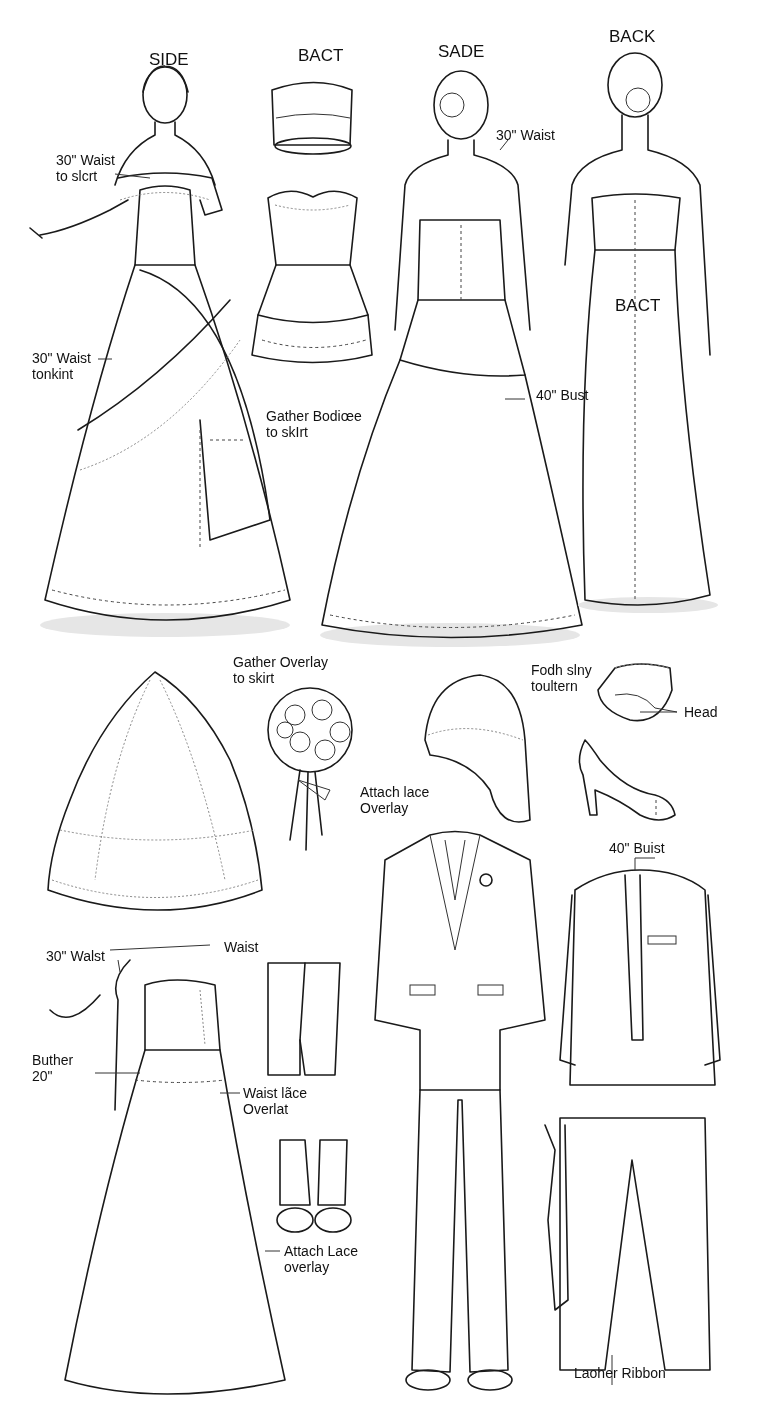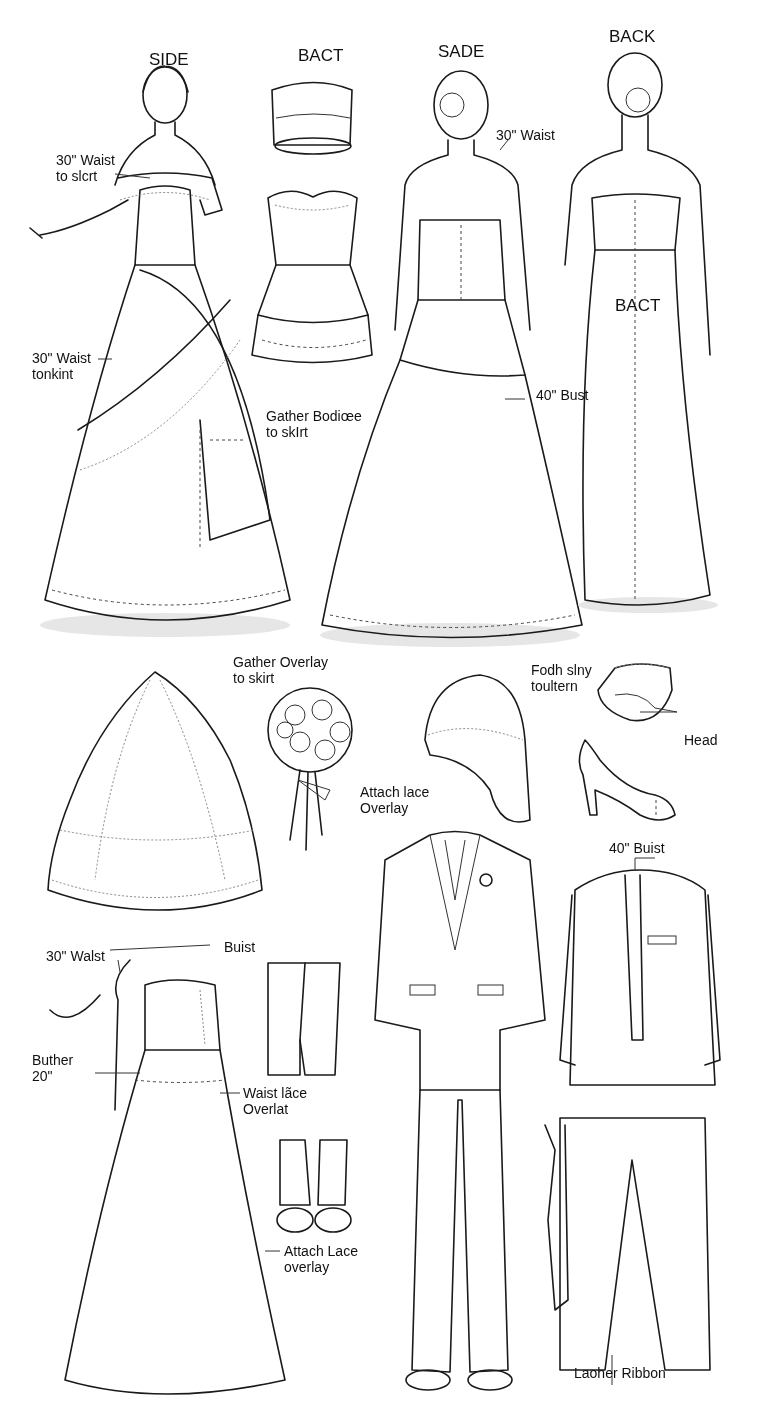--- a/index.html
+++ b/index.html
@@ -179,23 +179,23 @@
 <div class="lbl" style="left:266px;top:408px">Gather Bodiœe
 to skIrt</div>
 <div class="lbl" style="left:496px;top:127px">30" Waist</div>
 <div class="lbl" style="left:536px;top:387px">40" Bust</div>
 <div class="lbl" style="left:233px;top:654px">Gather Overlay
 to skirt</div>
 <div class="lbl" style="left:360px;top:784px">Attach lace
 Overlay</div>
 <div class="lbl" style="left:531px;top:662px">Fodh slny
 toultern</div>
-<div class="lbl" style="left:684px;top:732px">Head</div>
+<div class="lbl" style="left:684px;top:704px">Head</div>
 <div class="lbl" style="left:609px;top:840px">40" Buist</div>
 <div class="lbl" style="left:46px;top:948px">30" Walst</div>
-<div class="lbl" style="left:224px;top:939px">Buist</div>
+<div class="lbl" style="left:224px;top:939px">Waist</div>
 <div class="lbl" style="left:32px;top:1052px">Buther
 20"</div>
 <div class="lbl" style="left:243px;top:1085px">Waist lãce
 Overlat</div>
 <div class="lbl" style="left:284px;top:1243px">Attach Lace
 overlay</div>
 <div class="lbl" style="left:574px;top:1365px">Laoher Ribbon</div>
 
 </body></html>

